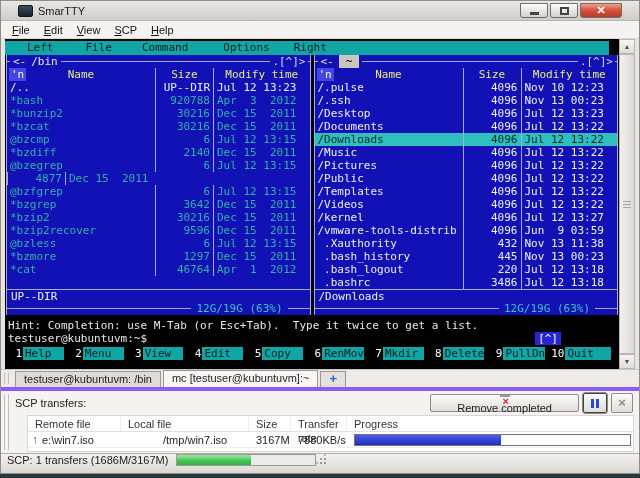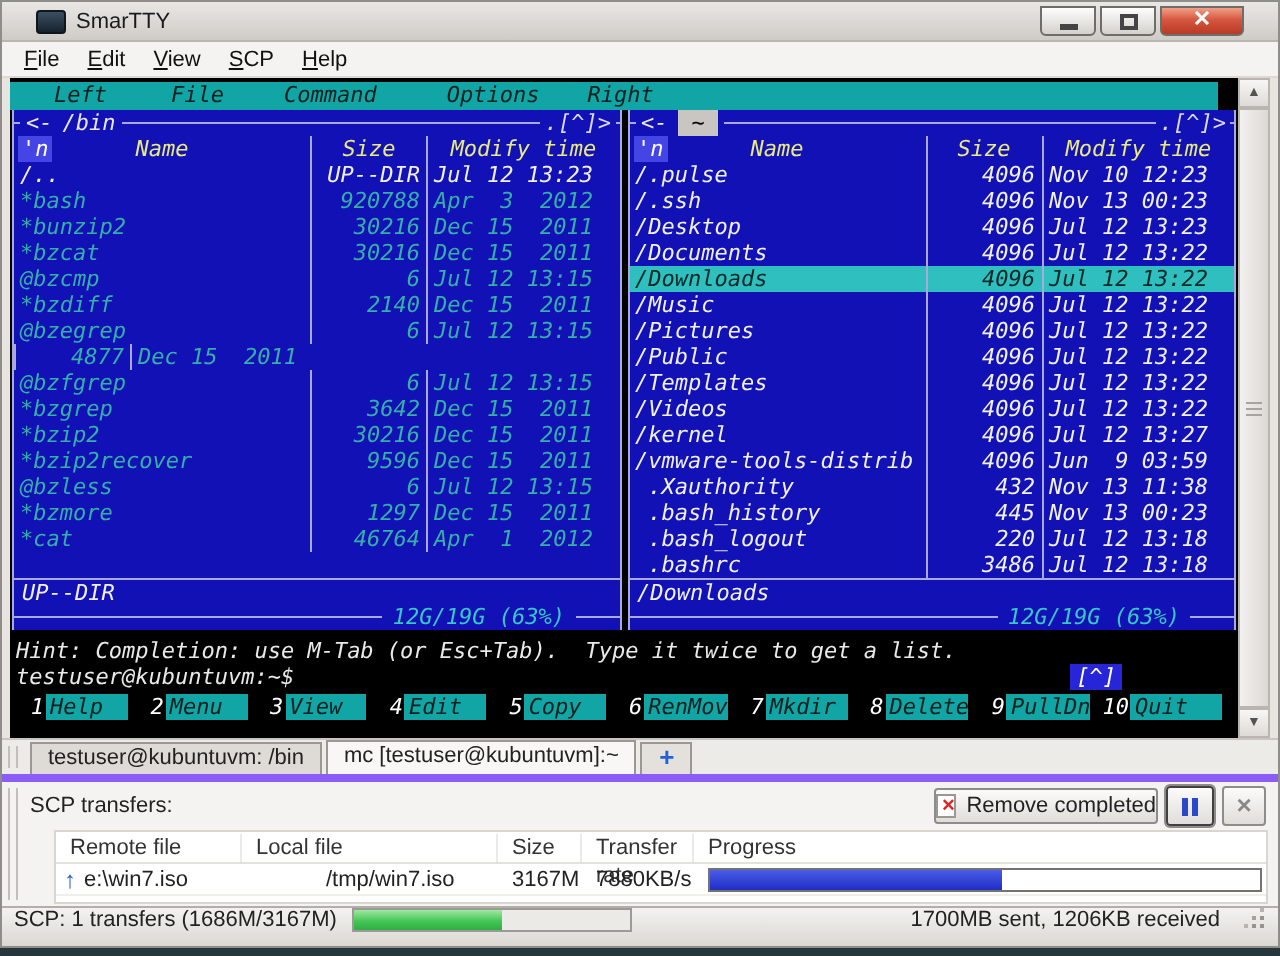--- a/index.html
+++ b/index.html
@@ -26,21 +26,21 @@
 
   
   .menubar { height:18px; background:#f5f3f1; display:flex; align-items:center;
              padding-left:4px; font-size:11px; color:#111; border-bottom:1px solid #dcd9d5; }
   .menu-item { padding:2px 7px; }
   .menu-item u { text-decoration:underline; }
 
   
   .terminal { margin:0 4px; height:330px; background:#000; display:flex; }
   .mc { flex:1; font-family:"DejaVu Sans Mono", monospace; font-size:11px; line-height:13px;
-        color:#e9e9e9; padding-top:2px; overflow:hidden;font-style:italic; }
+        color:#e9e9e9; padding-top:2px; overflow:hidden; }
 
   .mc-menubar { height:14px; line-height:14px; background:#12a5a5; color:#04201f;
                 margin-right:10px; display:flex; }
   .mc-menu-item { white-space:pre; }
   .mc-menu-item:nth-child(1){ margin-left:22px; margin-right:32px; }
   .mc-menu-item:nth-child(2){ margin-right:30px; }
   .mc-menu-item:nth-child(3){ margin-right:35px; }
   .mc-menu-item:nth-child(4){ margin-right:24px; }
 
   .panels { display:flex; gap:3px; padding:0 1px; }
@@ -107,22 +107,22 @@
   .tab.inactive { background:#dedbd6; }
   .tab-plus { width:26px; height:16px; border:1px solid #9b9894; border-bottom:none; background:#e4e1dd;
               color:#2262d8; font-weight:bold; font-size:13px; text-align:center; line-height:14px; }
   .bar-grip { position:absolute; left:3px; top:3px; bottom:3px; width:5px;
               border-left:1px solid #c3c0bb; border-right:1px solid #c3c0bb; }
 
   
   .scp-panel { height:66px; background:#f4f3f1; border-top:4px solid #8b5cf6; position:relative; font-size:11px; }
   .scp-header { height:24px; display:flex; align-items:center; padding:0 6px 0 14px; color:#222; }
   .scp-buttons { margin-left:auto; display:flex; gap:4px; align-items:center; }
-  .btn-remove { display:flex; align-items:center; gap:5px; height:18px; padding:0 0;
-                border:1px solid #8e8c89; background:linear-gradient(#fbfbfa,#e0ddd9); border-radius:2px; }
+  .btn-remove { display:flex; align-items:center; gap:5px; height:18px; padding:0 26px;
+                border:1px solid #8e8c89; background:linear-gradient(#fbfbfa,#e0ddd9); border-radius:2px;flex-direction:column; }
   .icon-remove { width:10px; height:12px; background:#fff; border:1px solid #9a9895; position:relative; }
   .icon-remove::after { content:"×"; position:absolute; left:0; top:-1px; width:10px; text-align:center;
                         color:#d22; font-weight:bold; font-size:11px; line-height:12px; }
   .btn-pause { width:24px; height:20px; border:1px solid #42403e; outline:1px solid #8e8c89;
                background:linear-gradient(#fbfbfa,#e0ddd9); border-radius:2px;
                display:flex; align-items:center; justify-content:center; gap:2px; }
   .pause-bar { width:3px; height:9px; background:#2b48c8; }
   .btn-close-scp { width:22px; height:20px; border:1px solid #8e8c89; border-radius:2px;
                    background:linear-gradient(#fbfbfa,#e0ddd9); color:#8b8986;
                    font-size:13px; font-weight:bold; text-align:center; line-height:17px; }
@@ -496,17 +496,16 @@
           </div>
         </div>
     </div>
   </div>
 
   <div class="statusbar">
     <span>SCP: 1 transfers (1686M/3167M)</span>
     <span class="sb-progress">
       <span class="sb-fill" id="sbFill" style="display: block; width: 53%;"></span>
     </span>
-    <span class="sb-right">1700MB sent, 1206KB received</span>
     <span class="grip"></span>
   </div>
 
 </div>
 
 </body></html>

